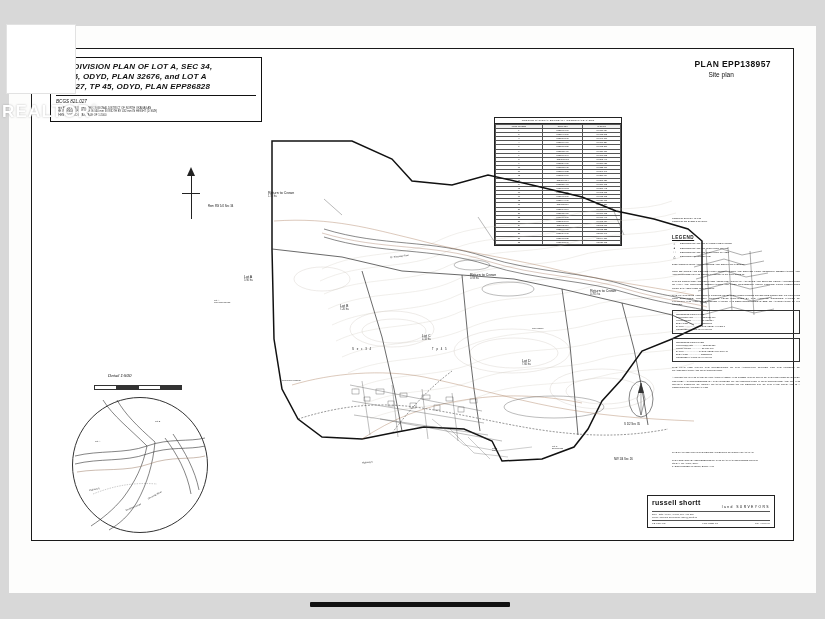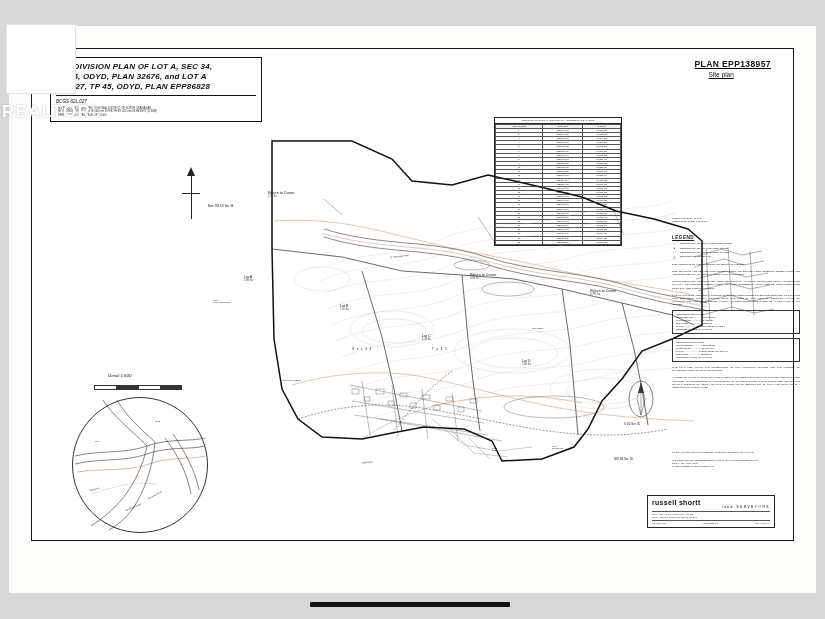--- a/index.html
+++ b/index.html
@@ -133,21 +133,20 @@
     border-top: 1px solid #111;
     margin: 3px 0 2px 0;
   }
 
   
   .plan-no {
     position: absolute;
     right: 22px;
     top: 10px;
     text-align: left;
-    text-decoration: underline;
   }
   .plan-no .pn1 {
     font-size: 8.5px;
     font-weight: bold;
     letter-spacing: .4px;
     color: #111;
   }
   .plan-no .pn2 {
     font-size: 6.5px;
     margin-top: 2px;

